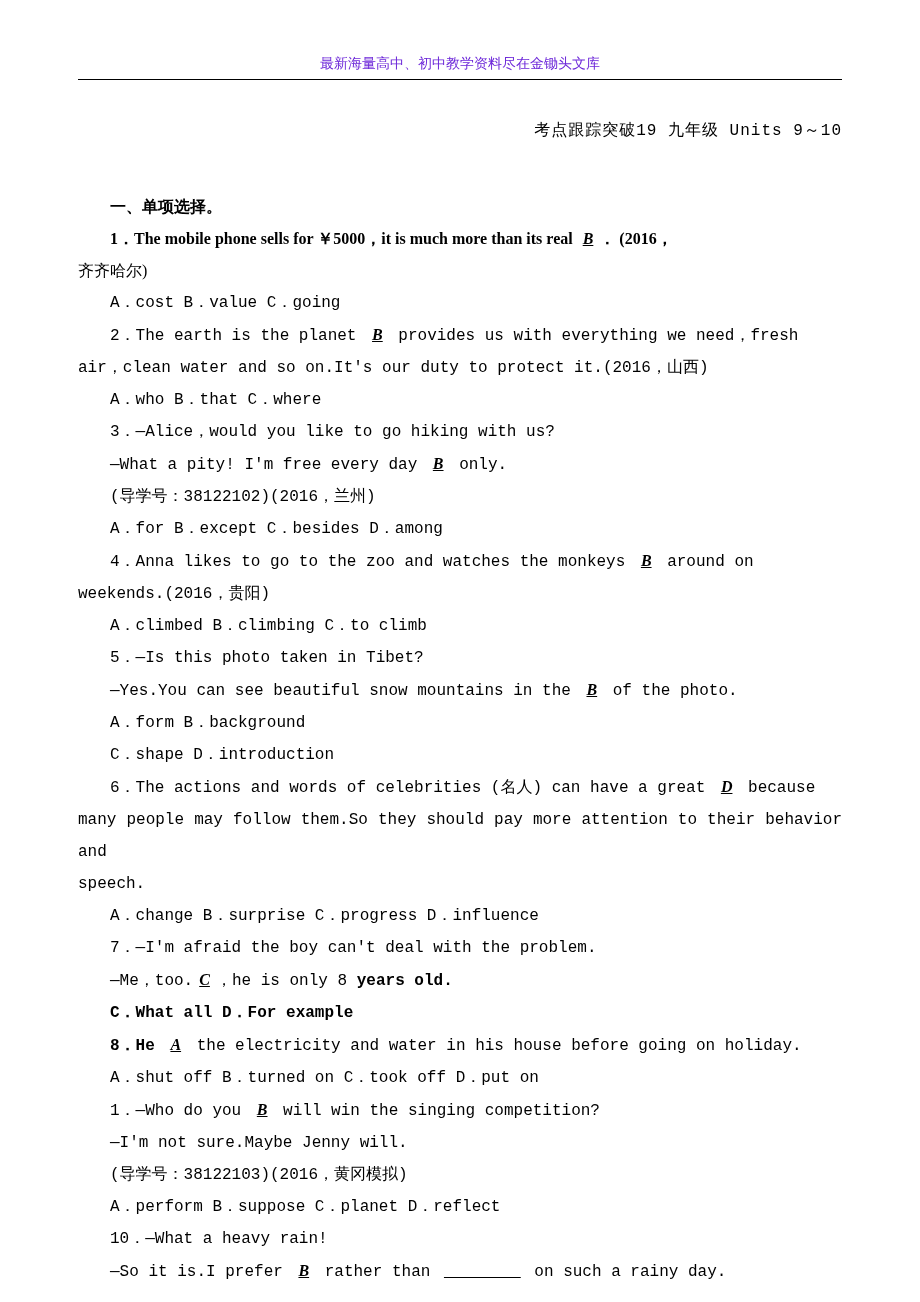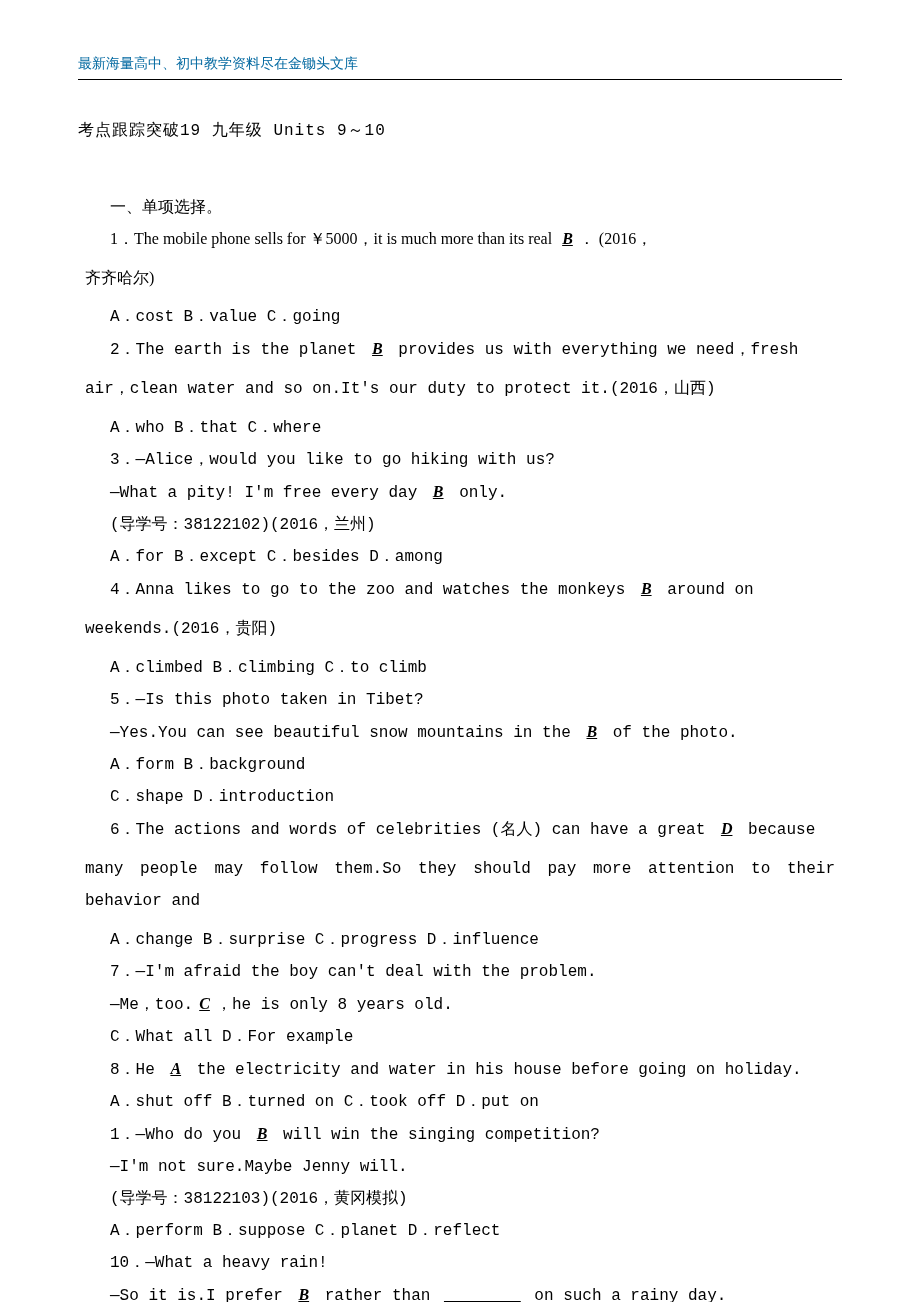--- a/index.html
+++ b/index.html
@@ -8,60 +8,61 @@
     background: #fff;
     font-family: "SimSun", "Songti SC", serif;
     width: 920px;
   }
   .page {
     padding: 55px 78px 40px 78px;
     box-sizing: border-box;
     width: 920px;
   }
   .header-line {
+    text-align: center;
     font-size: 14px;
-    color: #0369a1;
+    color: #6d28d9;
     border-bottom: 1px solid #000;
     padding-bottom: 6px;
     margin-bottom: 40px;
   }
   .title {
-    text-align: left;
+    text-align: right;
     font-size: 16px;
     margin: 0 0 50px 0;
     letter-spacing: 1px;
   }
   .content {
     font-size: 16px;
     line-height: 2.0;
     color: #000;
     text-align: justify;
   }
   .para {
     text-indent: 2em;
     margin: 0;
   }
   .no-indent {
     text-indent: 0;
-    margin: 7px;
+    margin: 0;
   }
   .answer {
     text-decoration: underline;
     font-style: italic;
     font-weight: bold;
     padding: 0 6px;
     font-family: "Times New Roman", serif;
   }
   .blank {
     text-decoration: underline;
     white-space: pre;
     padding: 0 4px;
   }
   .bold {
-    font-weight: normal;
+    font-weight: bold;
   }
   .mono {
     font-family: "Courier New", monospace;
   }
 </style>
 </head>
 <body>
 
 <div class="page">
 
@@ -90,20 +91,21 @@
     <p class="no-indent mono">weekends.(2016，贵阳)</p>
     <p class="para mono">A．climbed  B．climbing  C．to climb</p>
 
     <p class="para mono">5．—Is this photo taken in Tibet?</p>
     <p class="para mono"><span>—Yes.You can see beautiful snow mountains in the </span><span class="answer">B</span><span> of the photo.</span></p>
     <p class="para mono">A．form  B．background</p>
     <p class="para mono">C．shape  D．introduction</p>
 
     <p class="para mono"><span>6．The actions and words of celebrities (名人) can have a great </span><span class="answer">D</span><span> because</span></p>
     <p class="no-indent mono">many people may follow them.So they should pay more attention to their behavior and</p>
+    <p class="no-indent mono">speech.</p>
     <p class="para mono">A．change  B．surprise  C．progress  D．influence</p>
 
     <p class="para mono">7．—I'm afraid the boy can't deal with the problem.</p>
     <p class="para mono"><span>—Me，too.</span><span class="answer">C</span><span>，he is only 8 </span><span class="bold">years old.</span></p>
     <p class="para bold mono">C．What all  D．For example</p>
 
     <p class="para mono"><span class="bold">8．He </span><span class="answer">A</span><span> the electricity and water in his house before going on holiday.</span></p>
     <p class="para mono">A．shut off  B．turned on  C．took off  D．put on</p>
 
     <p class="para mono"><span>1．—Who do you </span><span class="answer">B</span><span> will win the singing competition?</span></p>

